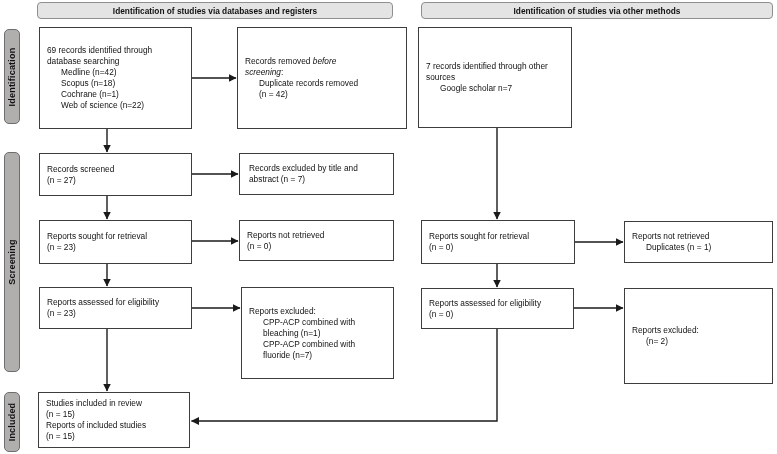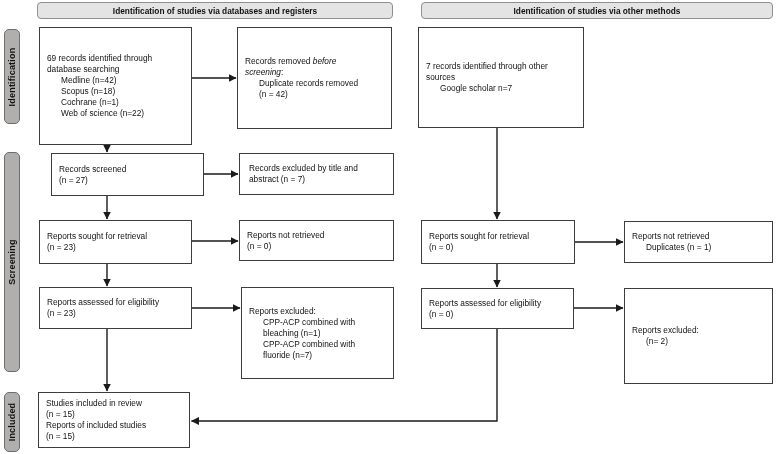--- a/index.html
+++ b/index.html
@@ -72,43 +72,43 @@
   <div class="side" style="left:4px;top:29px;width:16px;height:95px;">
     <span>Identification</span>
   </div>
   <div class="side" style="left:4px;top:152px;width:16px;height:220px;">
     <span>Screening</span>
   </div>
   <div class="side" style="left:4px;top:392px;width:16px;height:60px;">
     <span>Included</span>
   </div>
 
-  <div class="box" style="left:39px;top:27px;width:153px;height:118px;">
+  <div class="box" style="left:39px;top:27px;width:153px;height:102px;">
       <div class="ln"><span>69 records identified through</span></div>
       <div class="ln"><span>database searching</span></div>
       <div class="ln ind"><span>Medline (n=42)</span></div>
       <div class="ln ind"><span>Scopus (n=18)</span></div>
       <div class="ln ind"><span>Cochrane (n=1)</span></div>
       <div class="ln ind"><span>Web of science (n=22)</span></div>
     </div>
 
-  <div class="box" style="left:237px;top:27px;width:155px;height:102px;">
+  <div class="box" style="left:237px;top:27px;width:170px;height:102px;">
       <div class="ln"><span>Records removed </span><span class="it">before</span></div>
       <div class="ln"><span class="it">screening</span><span>:</span></div>
       <div class="ln ind"><span>Duplicate records removed</span></div>
       <div class="ln ind"><span>(n = 42)</span></div>
     </div>
 
-  <div class="box" style="left:418px;top:27px;width:166px;height:101px;">
+  <div class="box" style="left:418px;top:27px;width:154px;height:101px;">
       <div class="ln"><span>7 records identified through other</span></div>
       <div class="ln"><span>sources</span></div>
       <div class="ln ind"><span>Google scholar n=7</span></div>
     </div>
 
-  <div class="box" style="left:51px;top:153px;width:153px;height:43px;">
+  <div class="box" style="left:39px;top:153px;width:153px;height:43px;">
       <div class="ln"><span>Records screened</span></div>
       <div class="ln"><span>(n = 27)</span></div>
     </div>
 
   <div class="box" style="left:239px;top:153px;width:155px;height:42px;padding-left:9px;">
       <div class="ln"><span>Records excluded by title and</span></div>
       <div class="ln"><span>abstract (n = 7)</span></div>
     </div>
 
   <div class="box" style="left:39px;top:220px;width:153px;height:44px;">

